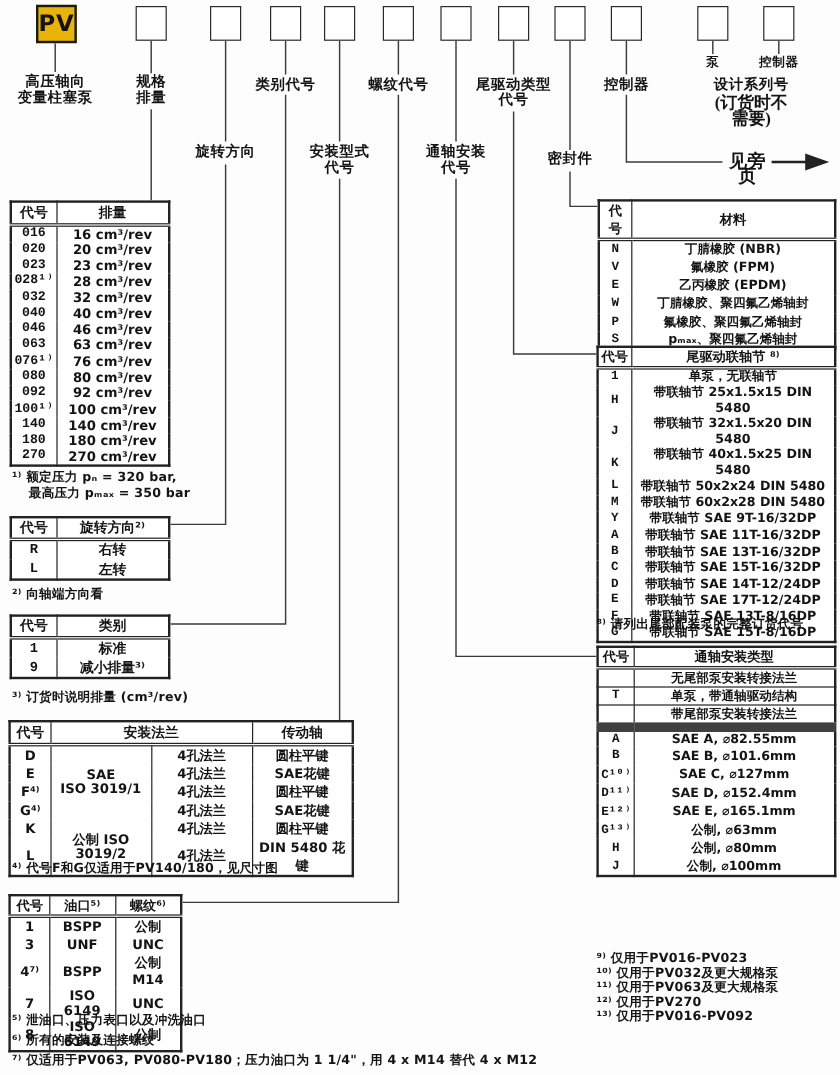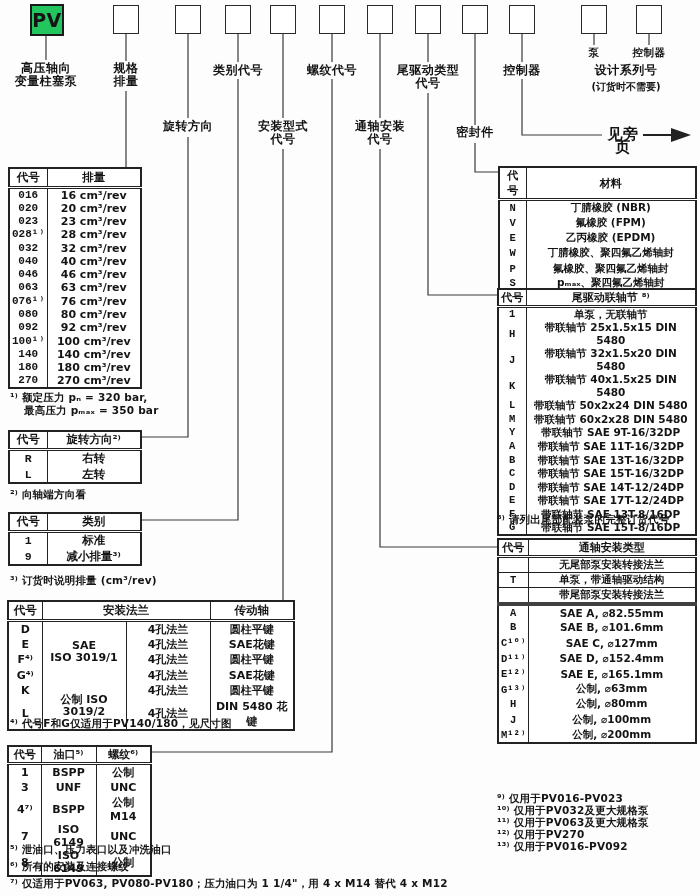--- a/index.html
+++ b/index.html
@@ -3,27 +3,27 @@
 <meta charset="utf-8">
 <style>
   html,body{margin:0;padding:0;background:#e8e8e8;}
   .page{position:relative;width:700px;height:896px;background:#fdfdfd;overflow:hidden;
         font-family:"DejaVu Sans","Liberation Sans",sans-serif;color:#141414;}
   svg.lines{position:absolute;left:0;top:0;z-index:0;}
   
   .cbox{position:absolute;top:5px;width:26px;height:29px;border:1.5px solid #2a2a2a;
         background:#fff;box-sizing:border-box;z-index:2;}
   .pvbox{position:absolute;left:30px;top:4px;width:34px;height:32px;border:2px solid #1a1a1a;
-        background:#22c55e;box-sizing:border-box;z-index:2;text-align:center;
+        background:#eab308;box-sizing:border-box;z-index:2;text-align:center;
         font-weight:bold;font-size:19px;line-height:28px;letter-spacing:.5px;}
   
   .lbl{position:absolute;z-index:2;font-weight:bold;font-size:12px;line-height:13px;
        text-align:center;white-space:pre-line;letter-spacing:.5px;}
   .lbl.small{font-size:10.5px;}
-  .lbl.note{font-weight:bold;font-size:10px;letter-spacing:0;}
+  .lbl.note{font-weight:bold;font-size:14px;letter-spacing:0;font-family:Liberation Serif, serif;}
   
   table.t{position:absolute;z-index:1;border-collapse:collapse;table-layout:fixed;
           background:#fff;border:2px solid #222;}
   .t th,.t td{padding:0 2px;text-align:center;overflow:hidden;font-weight:bold;
               box-sizing:border-box;}
   .t th{border-bottom:3px double #222;}
   .t td.pre{white-space:pre-line;line-height:12px;}
   
   .t th{border-right:1.3px solid #222;} .t th:last-child{border-right:none;}
   .div1 td:first-child{border-right:1.3px solid #222;font-family:Liberation Mono, monospace;}
@@ -48,21 +48,21 @@
   #t-seal{left:498px;top:166px;width:199px;font-size:10.5px;}
   #t-seal th{height:15px;font-size:11px;} #t-seal td{height:15.3px;}
   #t-seal td:first-child,#t-seal th:first-child{width:27px;}
   #t-coup{left:497px;top:288px;width:200px;font-size:10.5px;}
   #t-coup th{height:14px;font-size:11px;} #t-coup td{height:13.6px;line-height:13px;}
   #t-coup td:first-child,#t-coup th:first-child{width:28px;}
   #t-thru{left:497px;top:538px;width:200px;font-size:10.5px;}
   #t-thru th{height:15px;font-size:11px;} #t-thru td{height:15.4px;}
   #t-thru td:first-child,#t-thru th:first-child{width:30px;}
   #t-thru tr.sep td{border-bottom:1.3px solid #222;}
-  #t-thru tr.thick td{border-bottom:4px solid #404040;margin-left:31px;}
+  #t-thru tr.thick td{border-bottom:8px solid #404040;margin-left:31px;}
   
   .fn{position:absolute;z-index:1;font-weight:bold;font-size:10.5px;white-space:nowrap;
       letter-spacing:.2px;}
 </style>
 </head>
 <body>
 
 <div class="page">
 
   <svg class="lines" width="700" height="896">
@@ -452,24 +452,20 @@
           <td>公制, ⌀63mm</td>
         </tr>
         <tr>
           <td>H</td>
           <td>公制, ⌀80mm</td>
         </tr>
         <tr>
           <td>J</td>
           <td>公制, ⌀100mm</td>
         </tr>
-        <tr>
-          <td>M¹²⁾</td>
-          <td>公制, ⌀200mm</td>
-        </tr>
       </tbody>
     </table>
 
   <div class="fn" style="left:10px;top:391px">¹⁾ 额定压力 pₙ = 320 bar,</div>
   <div class="fn" style="left:24px;top:404px">最高压力 pₘₐₓ = 350 bar</div>
   <div class="fn" style="left:10px;top:488px">²⁾ 向轴端方向看</div>
   <div class="fn" style="left:10px;top:574px">³⁾ 订货时说明排量 (cm³/rev)</div>
   <div class="fn" style="left:10px;top:717px">⁴⁾ 代号F和G仅适用于PV140/180，见尺寸图</div>
   <div class="fn" style="left:10px;top:843px">⁵⁾ 泄油口、压力表口以及冲洗油口</div>
   <div class="fn" style="left:10px;top:860px">⁶⁾ 所有的安装及连接螺纹</div>

